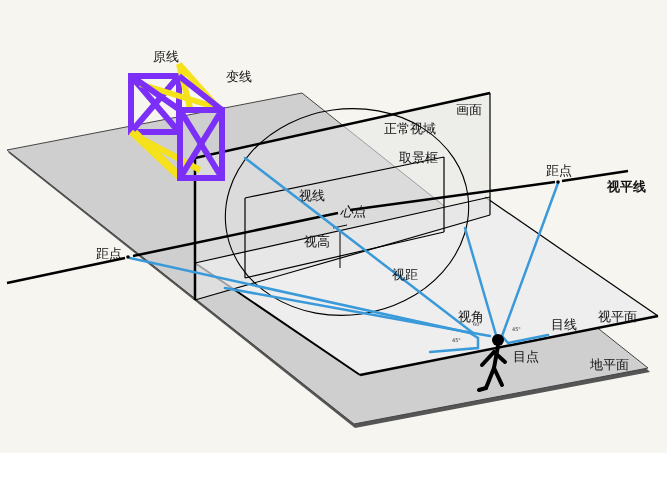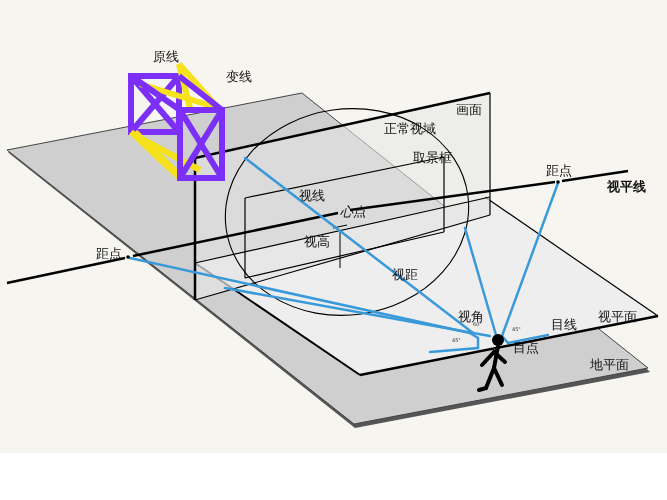--- a/index.html
+++ b/index.html
@@ -107,29 +107,29 @@
       <line x1="494" y1="368" x2="486" y2="388"></line>
       <line x1="486" y1="388" x2="479" y2="390"></line>
       <line x1="494" y1="368" x2="502" y2="385"></line>
     </g>
   </svg>
 
   <span class="lbl" style="left:153px;top:50px;">原线</span>
   <span class="lbl" style="left:226px;top:70px;">变线</span>
   <span class="lbl" style="left:456px;top:103px;">画面</span>
   <span class="lbl" style="left:384px;top:122px;">正常视域</span>
-  <span class="lbl" style="left:399px;top:151px;margin-left:14px;">取景框</span>
+  <span class="lbl" style="left:399px;top:151px;">取景框</span>
   <span class="lbl" style="left:546px;top:164px;">距点</span>
   <span class="lbl" style="left:607px;top:180px;font-weight:bold;">视平线</span>
   <span class="lbl" style="left:299px;top:189px;">视线</span>
   <span class="lbl" style="left:340px;top:205px;font-style:italic;">心点</span>
   <span class="lbl" style="left:304px;top:235px;">视高</span>
   <span class="lbl" style="left:96px;top:247px;">距点</span>
   <span class="lbl" style="left:392px;top:268px;">视距</span>
   <span class="lbl" style="left:458px;top:310px;">视角</span>
   <span class="lbl" style="left:551px;top:318px;">目线</span>
   <span class="lbl" style="left:598px;top:310px;">视平面</span>
-  <span class="lbl" style="left:513px;top:341px;">目点</span>
+  <span class="lbl" style="left:513px;top:350px;">目点</span>
   <span class="lbl" style="left:590px;top:358px;">地平面</span>
   <span class="lbl-sm" style="left:473px;top:322px;">60°</span>
   <span class="lbl-sm" style="left:452px;top:338px;">45°</span>
   <span class="lbl-sm" style="left:512px;top:327px;">45°</span>
 </div>
 
 </body></html>

